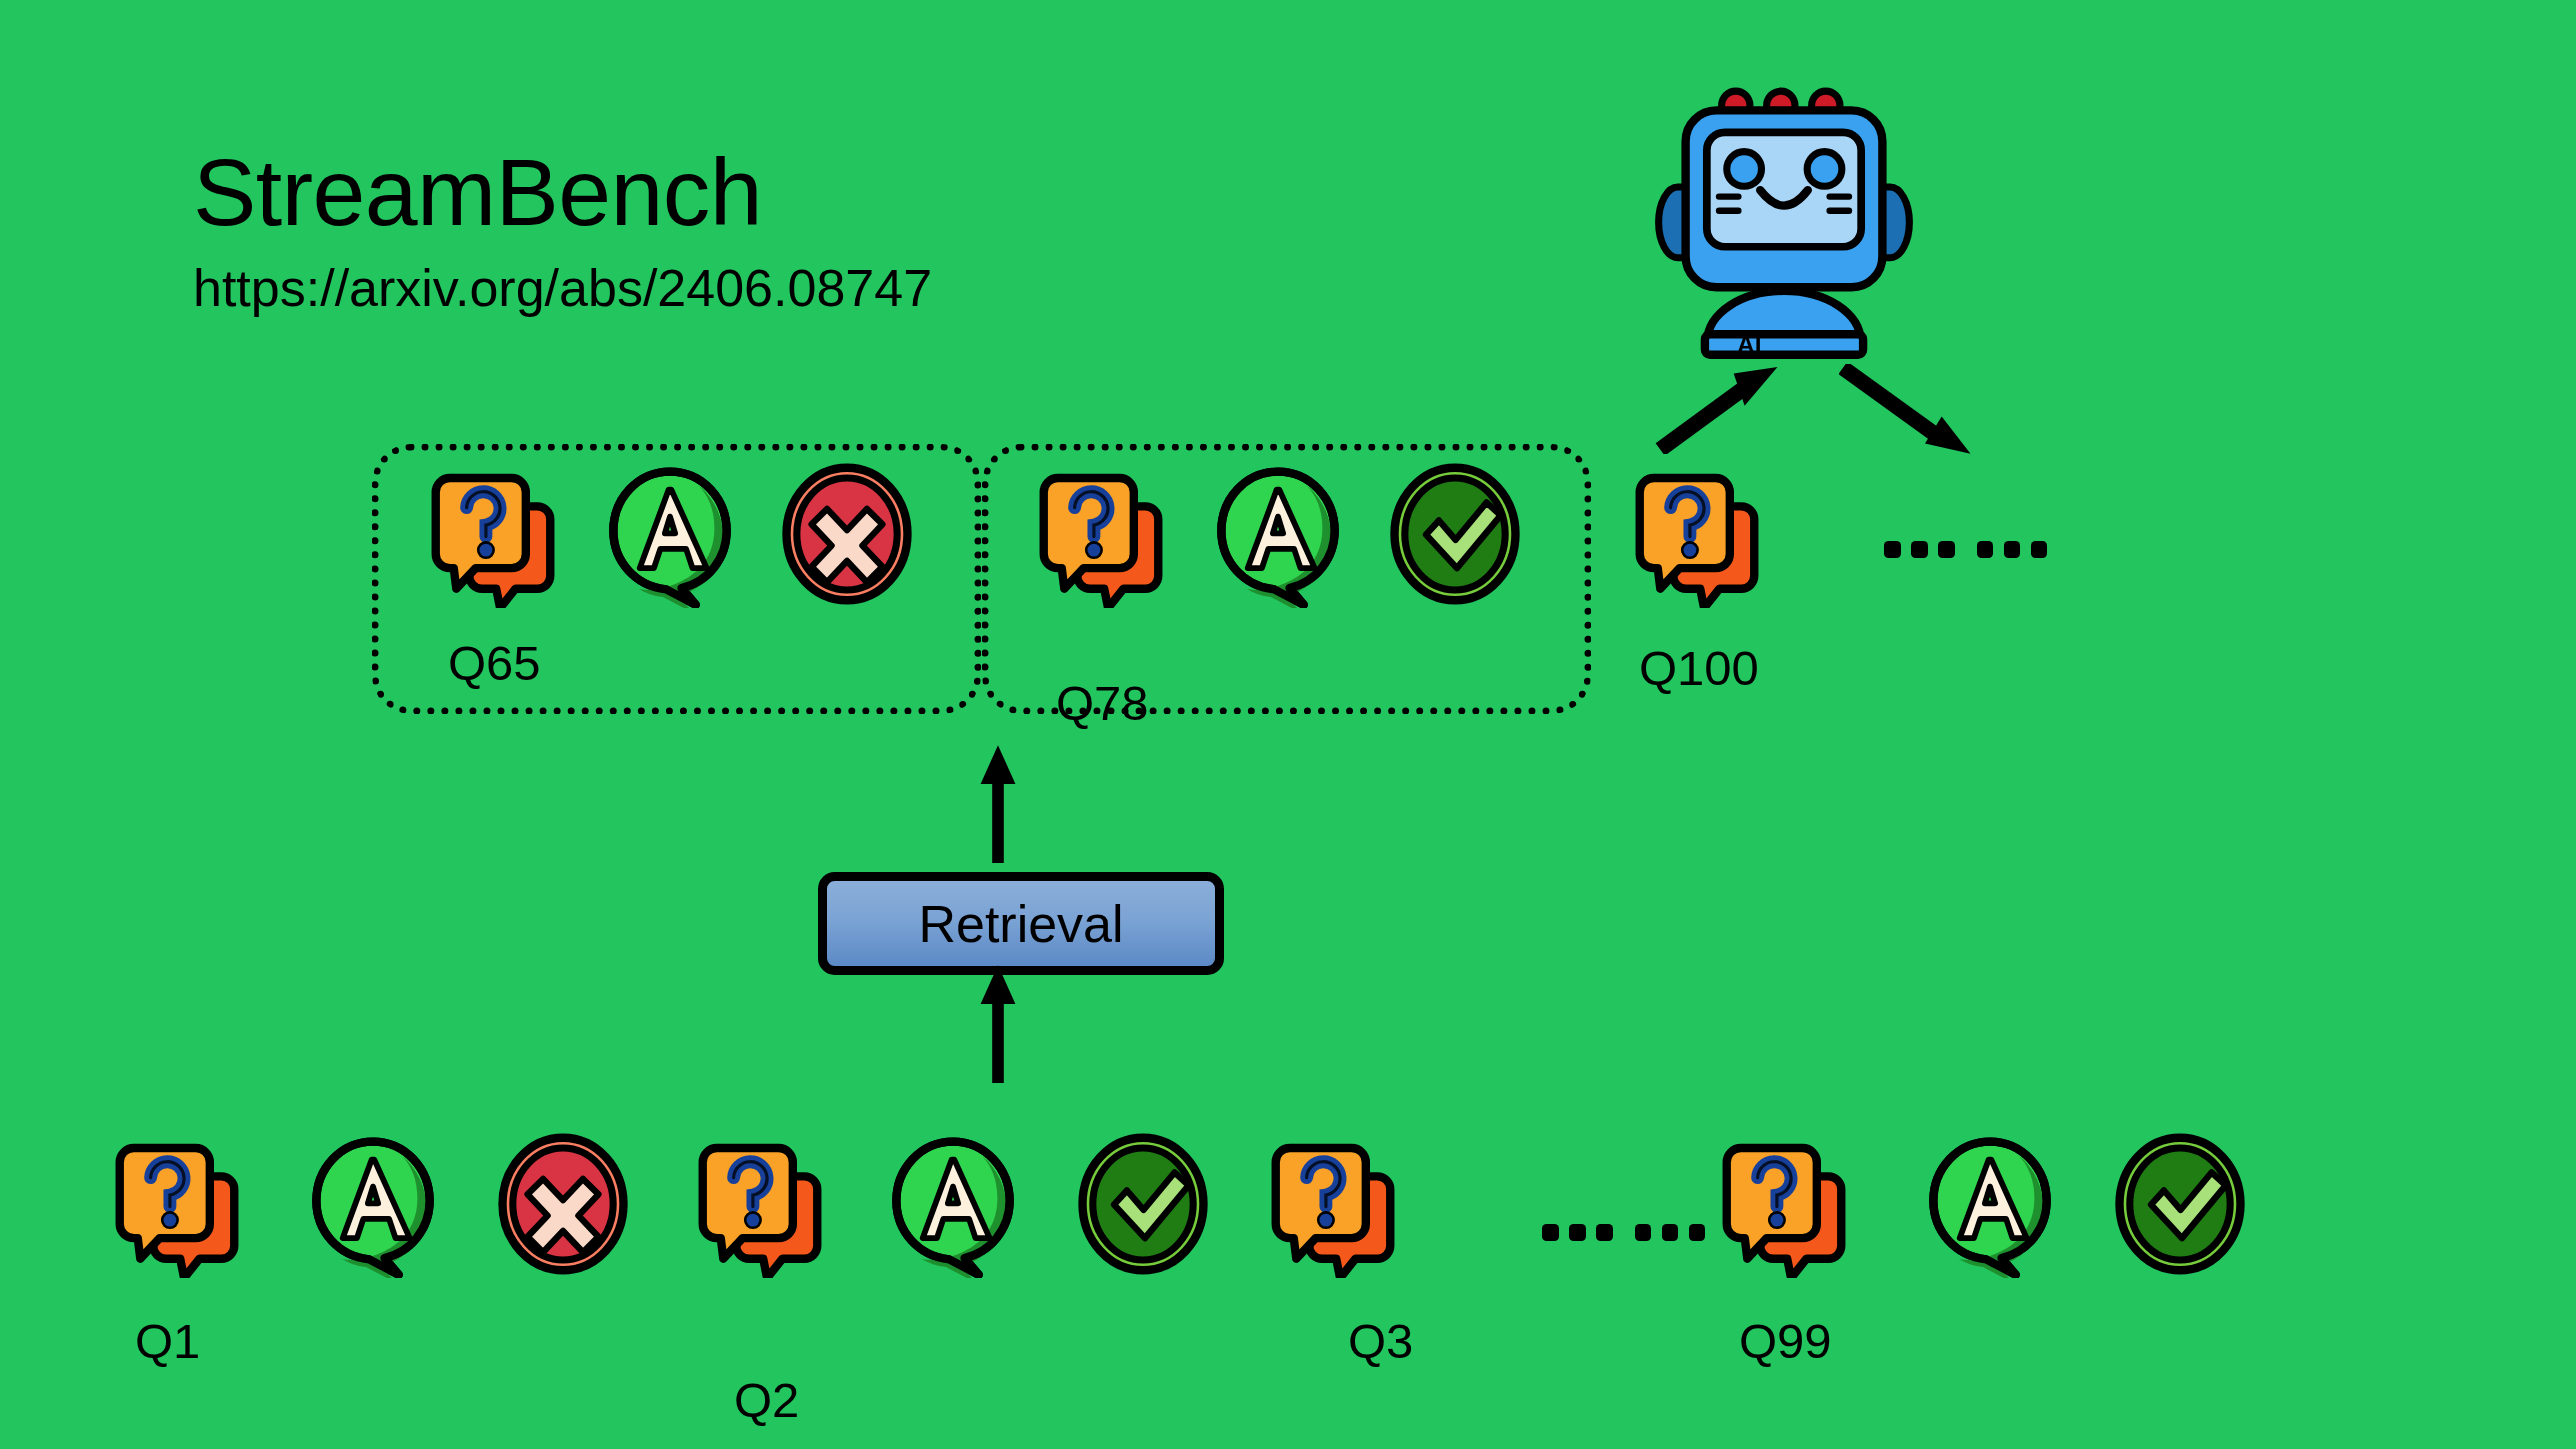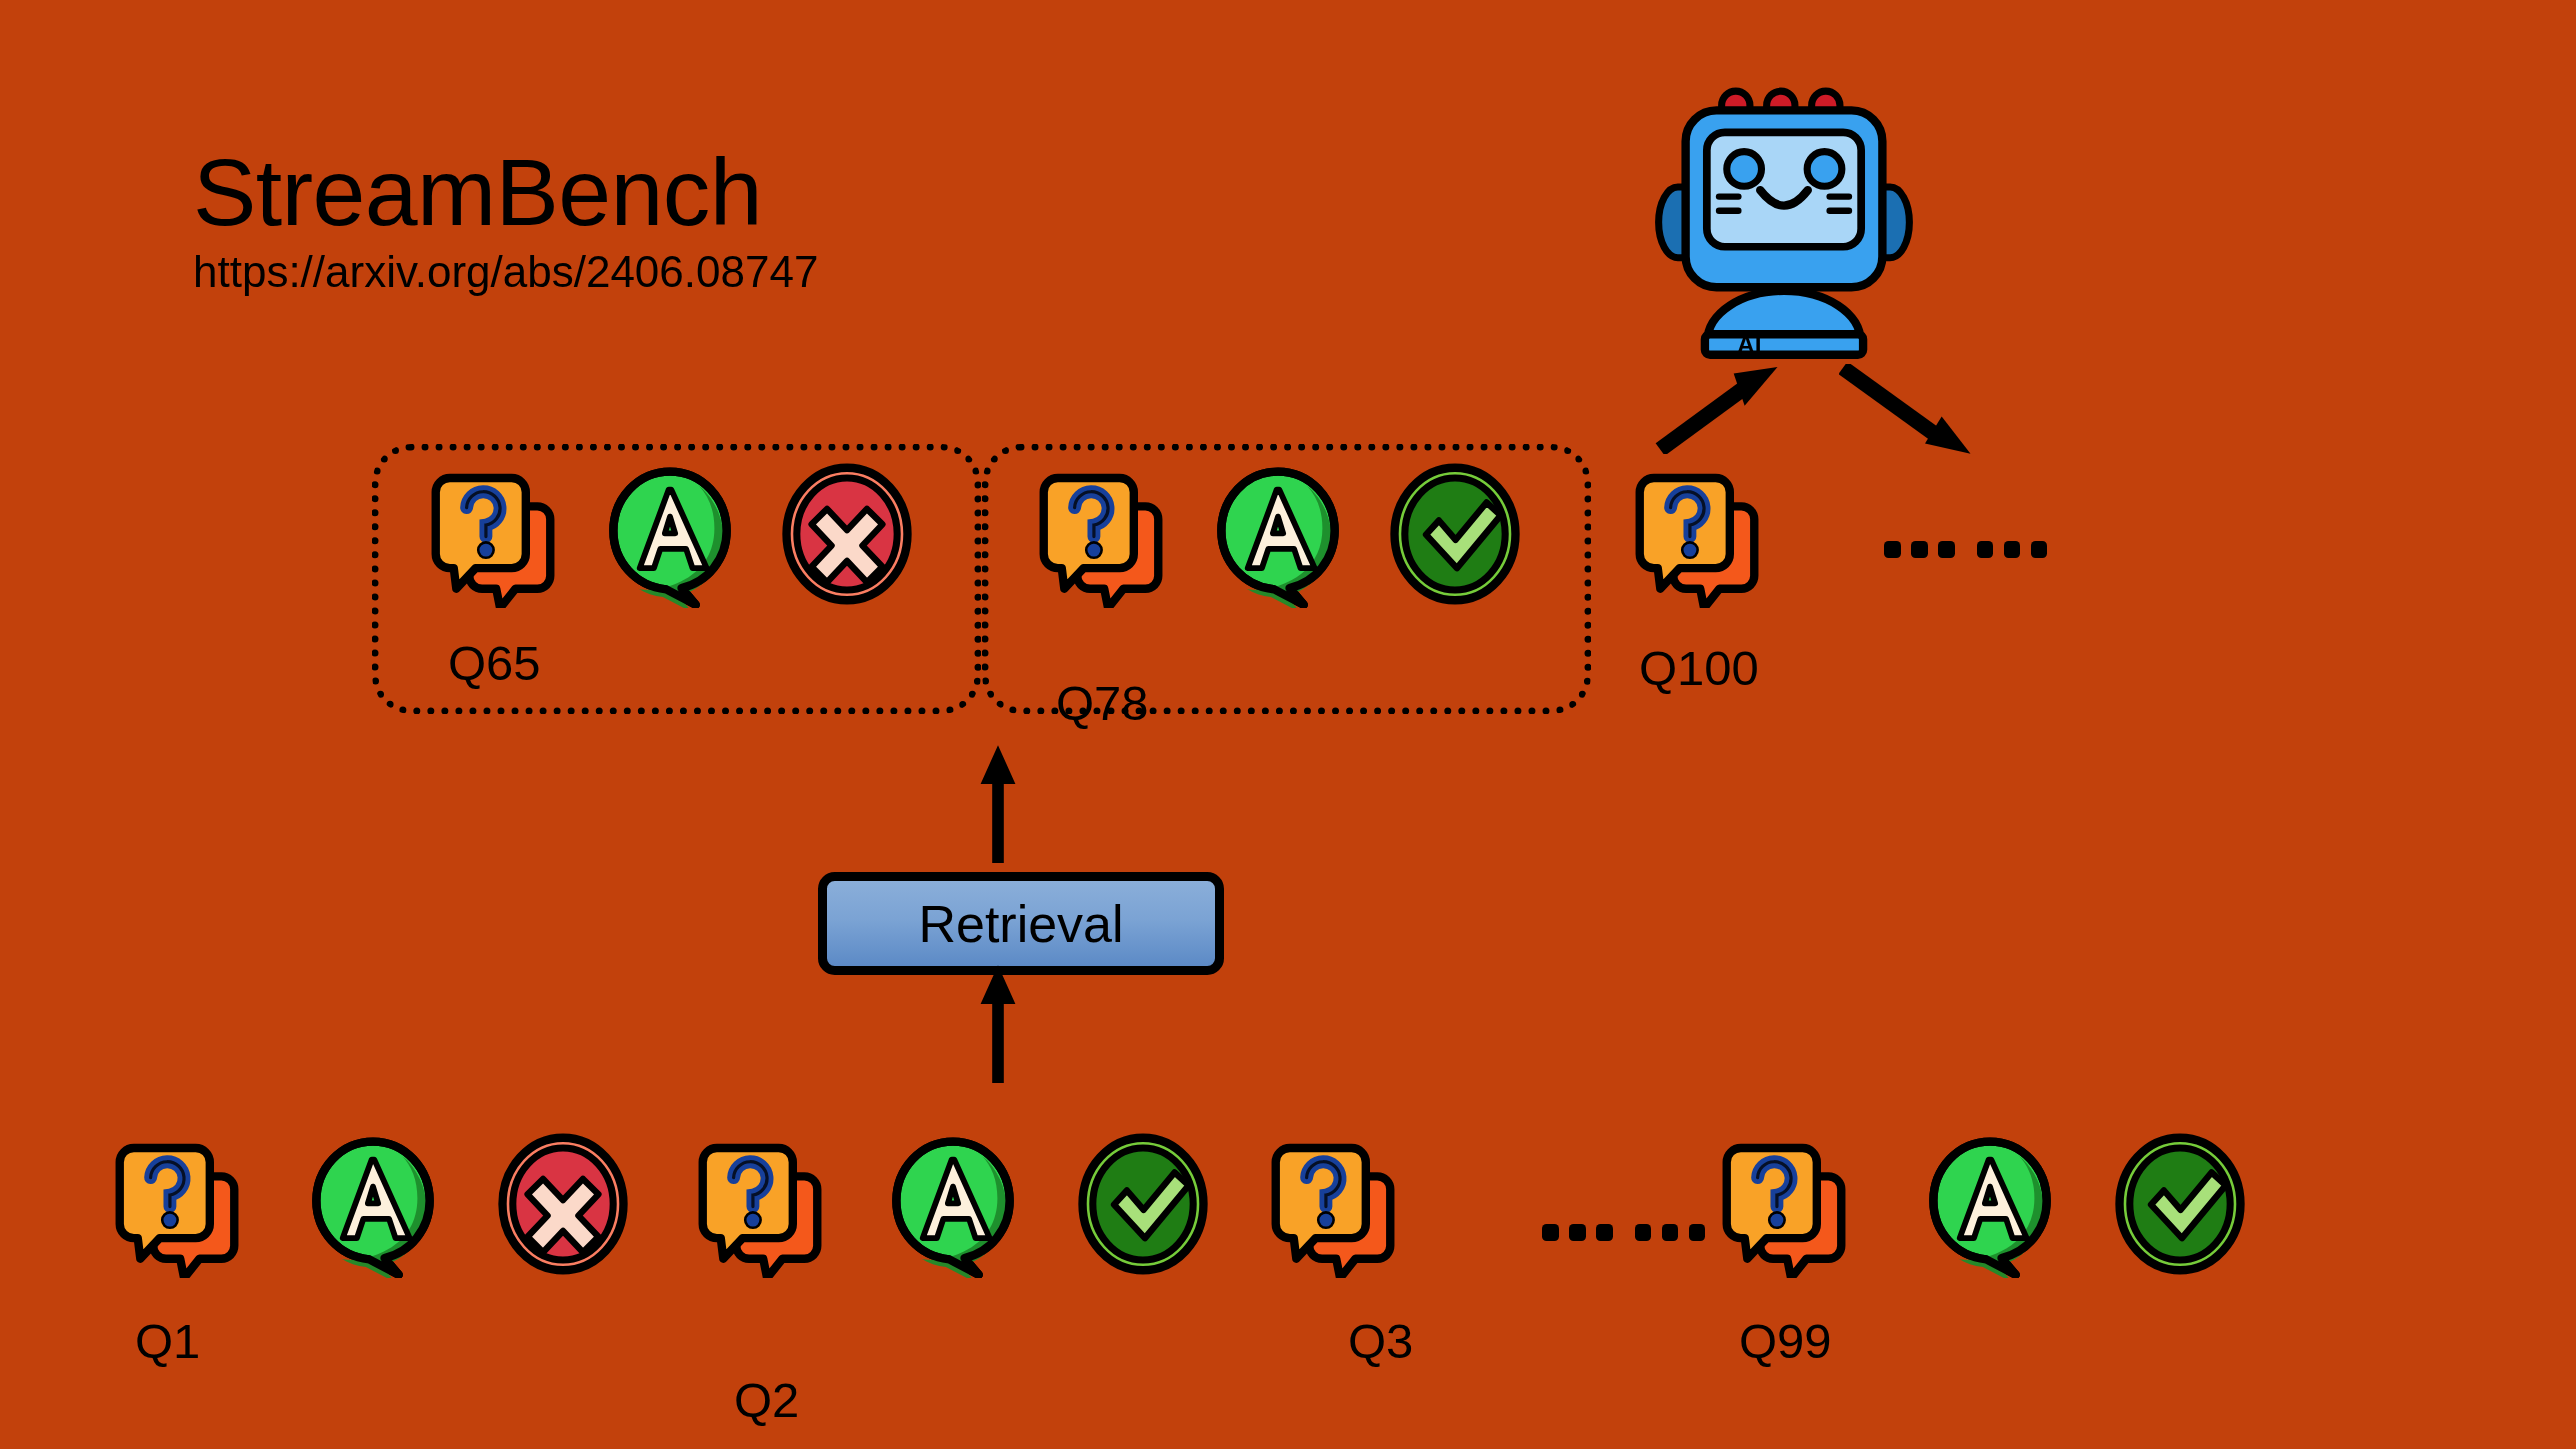--- a/index.html
+++ b/index.html
@@ -8,42 +8,42 @@
     background: #ffffff;
   }
   body {
     font-family: "Liberation Sans", sans-serif;
     -webkit-font-smoothing: antialiased;
   }
   #canvas {
     position: relative;
     width: 2576px;
     height: 1449px;
-    background: #c2410c;
+    background: #22c55e;
     overflow: hidden;
   }
 
   
   #title-block {
     position: absolute;
     left: 193px;
     top: 145px;
     width: 902px;
   }
   #page-title {
     font-size: 95px;
     line-height: 1.0;
     color: #000000;
     font-weight: 400;
     letter-spacing: -0.6px;
     white-space: nowrap;
   }
   #paper-url {
-    margin-top: 10px;
-    font-size: 44px;
+    margin-top: 22px;
+    font-size: 52px;
     line-height: 1.0;
     color: #000000;
     white-space: nowrap;
   }
 
   
   .icon {
     position: absolute;
     width: 148px;
     height: 148px;

